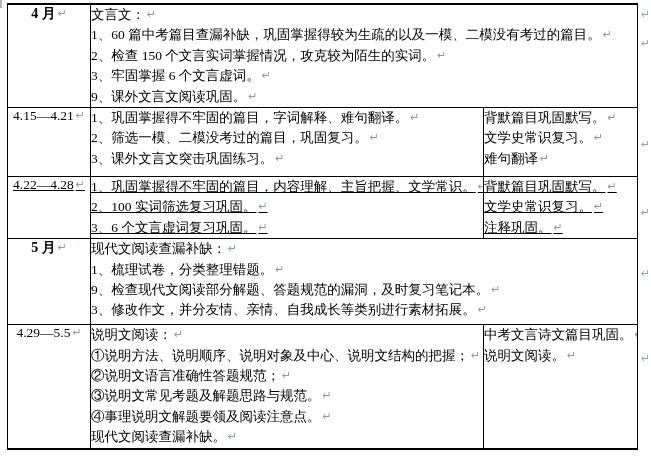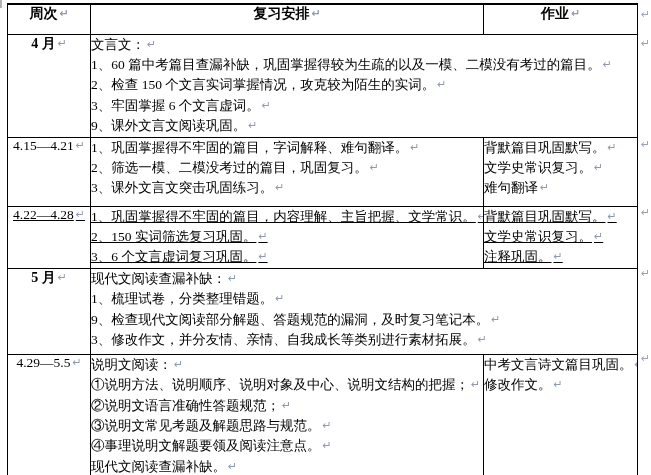--- a/index.html
+++ b/index.html
@@ -91,31 +91,20 @@
   <div class="corner-tick"></div>
 
   <table class="schedule">
     <colgroup>
       <col style="width:83px">
       <col style="width:393px">
       <col style="width:154px">
     </colgroup>
 
     <tbody>
-        <tr class="hdr">
-      <td class="center-cell hdr-cell">
-        <span>周次</span><span class="pm">↵</span>
-      </td>
-      <td class="center-cell hdr-cell">
-        <span>复习安排</span><span class="pm">↵</span>
-      </td>
-      <td class="center-cell hdr-cell">
-        <span>作业</span><span class="pm">↵</span>
-      </td>
-    </tr>
 
     <tr class="r0">
       <td class="center-cell">
         <span class="week-bold">4 月</span><span class="pm">↵</span>
       </td>
       <td class="plan-cell" colspan="2">
         <div class="ln"><span>文言文：</span><span class="pm">↵</span></div>
         <div class="ln"><span>1、60 篇中考篇目查漏补缺，巩固掌握得较为生疏的以及一模、二模没有考过的篇目。</span><span class="pm">↵</span></div>
         <div class="ln"><span>2、检查 150 个文言实词掌握情况，攻克较为陌生的实词。</span><span class="pm">↵</span></div>
         <div class="ln"><span>3、牢固掌握 6 个文言虚词。</span><span class="pm">↵</span></div>
@@ -138,21 +127,21 @@
         <div class="ln"><span>难句翻译</span><span class="pm">↵</span></div>
       </td>
     </tr>
 
     <tr class="r2">
       <td class="center-cell">
         <span>4.22—4.28</span><span class="pm">↵</span>
       </td>
       <td class="plan-cell">
         <div class="ln"><span>1、巩固掌握得不牢固的篇目，内容理解、主旨把握、文学常识。</span><span class="pm">↵</span></div>
-        <div class="ln"><span>2、150 实词筛选复习巩固。</span><span class="pm">↵</span></div>
+        <div class="ln"><span>2、100 实词筛选复习巩固。</span><span class="pm">↵</span></div>
         <div class="ln"><span>3、6 个文言虚词复习巩固。</span><span class="pm">↵</span></div>
       </td>
       <td class="hw-cell">
         <div class="ln"><span>背默篇目巩固默写。</span><span class="pm">↵</span></div>
         <div class="ln"><span>文学史常识复习。</span><span class="pm">↵</span></div>
         <div class="ln"><span>注释巩固。</span><span class="pm">↵</span></div>
       </td>
     </tr>
 
     <tr class="r3">
@@ -174,21 +163,21 @@
       <td class="plan-cell">
         <div class="ln"><span>说明文阅读：</span><span class="pm">↵</span></div>
         <div class="ln"><span>①说明方法、说明顺序、说明对象及中心、说明文结构的把握；</span><span class="pm">↵</span></div>
         <div class="ln"><span>②说明文语言准确性答题规范；</span><span class="pm">↵</span></div>
         <div class="ln"><span>③说明文常见考题及解题思路与规范。</span><span class="pm">↵</span></div>
         <div class="ln"><span>④事理说明文解题要领及阅读注意点。</span><span class="pm">↵</span></div>
         <div class="ln"><span>现代文阅读查漏补缺。</span><span class="pm">↵</span></div>
       </td>
       <td class="hw-mid">
         <div class="ln"><span>中考文言诗文篇目巩固。</span><span class="pm">↵</span></div>
-        <div class="ln"><span>修改作文。</span><span class="pm">↵</span></div>
+        <div class="ln"><span>说明文阅读。</span><span class="pm">↵</span></div>
       </td>
     </tr>
   </tbody>
     </table>
 
   <span class="rem rem0">↵</span>
   <span class="rem rem1">↵</span>
   <span class="rem rem2">↵</span>
   <span class="rem rem3">↵</span>
   <span class="rem rem4">↵</span>

